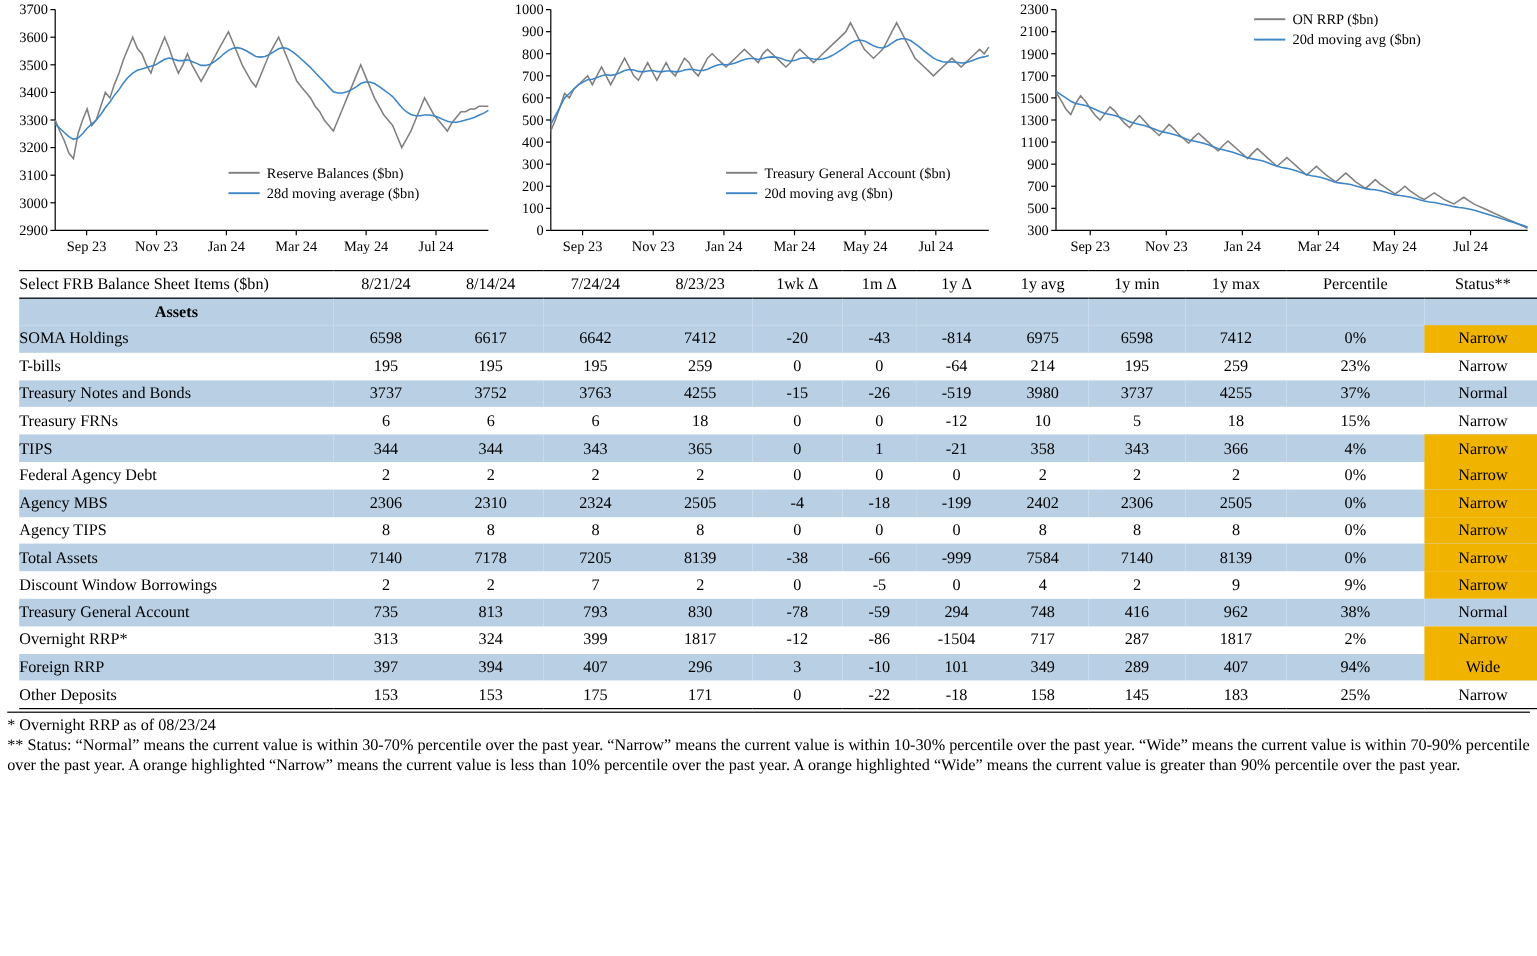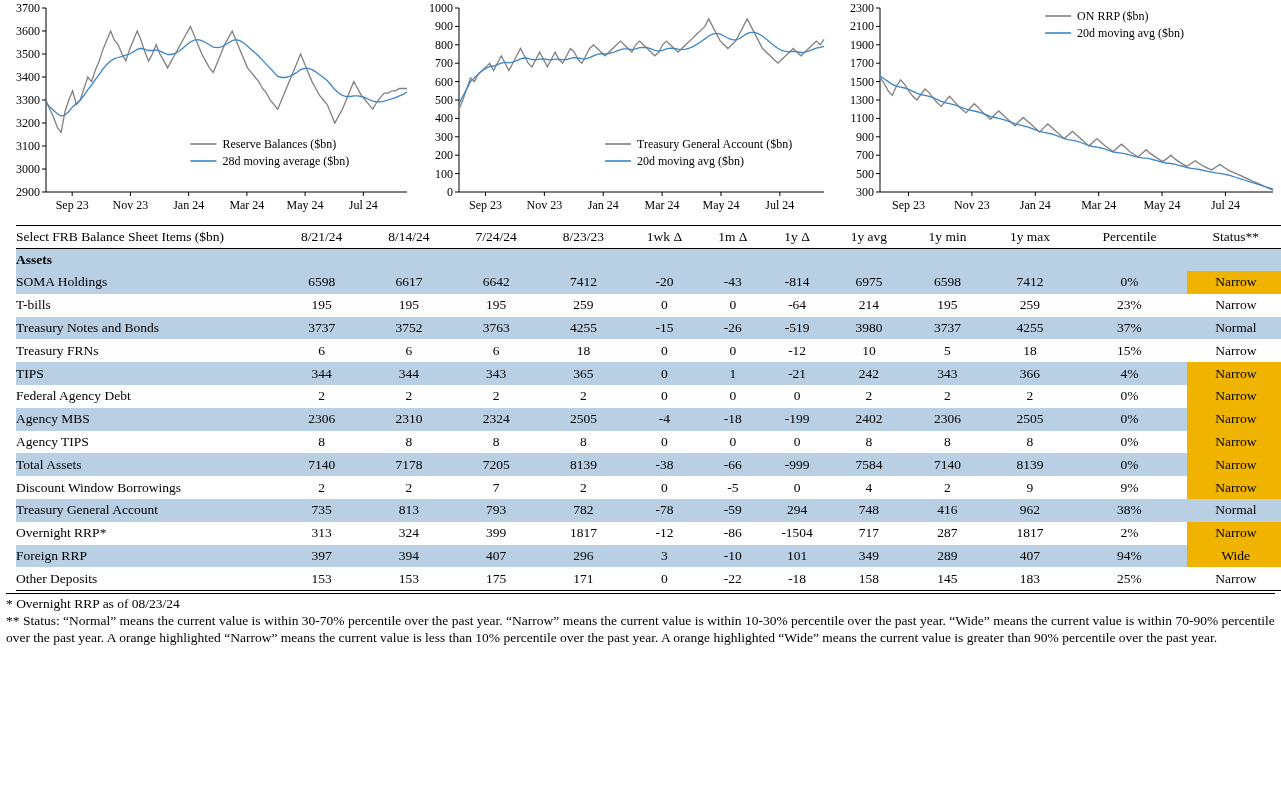--- a/index.html
+++ b/index.html
@@ -10,21 +10,21 @@
   .tbl{width:1269px;margin:0 16px;border-collapse:collapse;font-family:Liberation Serif, serif;font-size:13.5px;}
   .tbl td,.tbl th{border:none;padding:0;}
   .tbl tr{height:22.8px;}
   table.main{border-top:1px solid #000;border-bottom:1px solid #000;}
   .lbl{text-align:left;padding-left:4px;white-space:nowrap;}
   .num{text-align:center;}
   .sep{border-left:1px solid #000;}
   .shade{background:#b9cfe3;}
   .orange{background:#f0b400;}
   .hdr td{border-bottom:1px solid #000;}
-  .grouprow td{font-weight:bold;}
+  .grouprow td{font-weight:bold;text-align:center;}
   .footer{font-size:13.5px;margin:2px 6px 0 6px;line-height:1.28;}
   .footer .rule{border-top:1px solid #000;margin-bottom:1px;}
   .ind1{padding-left:12px;}
   .ind2{padding-left:22px;}
 </style>
 </head>
 <body>
 
 <div class="charts">
   <div class="chartbox" id="c0">
@@ -257,21 +257,21 @@
       </tr>
       <tr class=" shade">
         <td class="lbl ind2">TIPS</td>
         <td class="num sep">344</td>
         <td class="num">344</td>
         <td class="num">343</td>
         <td class="num">365</td>
         <td class="num sep">0</td>
         <td class="num">1</td>
         <td class="num">-21</td>
-        <td class="num sep">242</td>
+        <td class="num sep">358</td>
         <td class="num">343</td>
         <td class="num">366</td>
         <td class="num sep">4%</td>
         <td class="num orange">Narrow</td>
       </tr>
       <tr class="">
         <td class="lbl ind2">Federal Agency Debt</td>
         <td class="num sep">2</td>
         <td class="num">2</td>
         <td class="num">2</td>
@@ -343,21 +343,21 @@
         <td class="num">2</td>
         <td class="num">9</td>
         <td class="num sep">9%</td>
         <td class="num orange">Narrow</td>
       </tr>
       <tr class=" shade">
         <td class="lbl ind1">Treasury General Account</td>
         <td class="num sep">735</td>
         <td class="num">813</td>
         <td class="num">793</td>
-        <td class="num">782</td>
+        <td class="num">830</td>
         <td class="num sep">-78</td>
         <td class="num">-59</td>
         <td class="num">294</td>
         <td class="num sep">748</td>
         <td class="num">416</td>
         <td class="num">962</td>
         <td class="num sep">38%</td>
         <td class="num">Normal</td>
       </tr>
       <tr class="">

